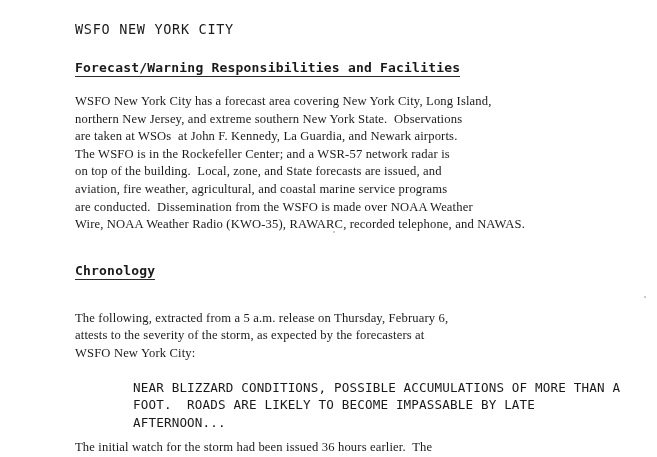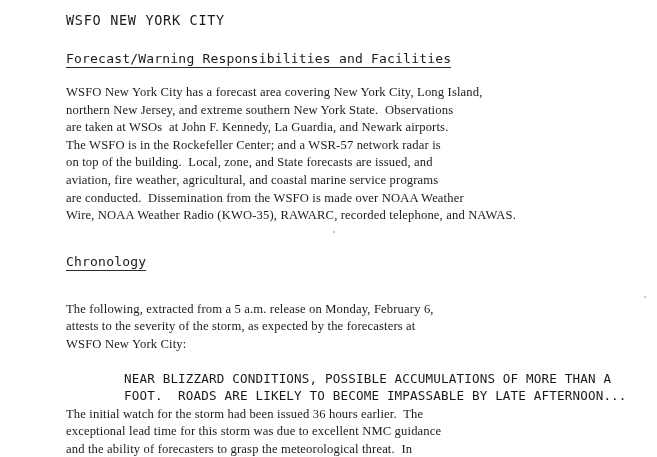--- a/index.html
+++ b/index.html
@@ -11,62 +11,62 @@
     width: 657px;
     height: 457px;
     overflow: hidden;
     font-family: "DejaVu Sans Mono", monospace;
     color: #1a1a1a;
   }
   .page {
     position: relative;
     width: 657px;
     height: 339px;
-    padding: 0;
+    padding: 9px;
     box-sizing: border-box;
   }
   .inner {
     padding: 12px 22px 0 66px;
   }
   .doc-title {
     font-size: 13.5px;
     letter-spacing: 0.7px;
     margin: 0 0 20px 0;
     font-weight: normal;
     white-space: pre;
   }
   .section-head {
     font-size: 13px;
     letter-spacing: 0.2px;
     display: inline-block;
     border-bottom: 1px solid #2a2a2a;
     padding-bottom: 1px;
     margin: 0;
-    font-weight: normal;
+    font-weight: bold;
     white-space: pre;
   }
   .section-head-wrap {
     margin-bottom: 16px;
   }
   .section-head-wrap.chrono {
     margin-top: 26px;
     margin-bottom: 30px;
   }
   .para {
     font-size: 12.6px;
     line-height: 17.6px;
     margin: 0 0 0 0;
     white-space: pre-wrap;
     letter-spacing: 0.15px;
     font-family: Liberation Serif, serif;
   }
   .quote {
     font-size: 12.6px;
     line-height: 17.6px;
-    margin: 16px 0 1px 0;
+    margin: 16px 0 8px 0;
     padding-left: 58px;
     white-space: pre-wrap;
     letter-spacing: 0.15px;
   }
   .speck {
     position: absolute;
     background: #b9b9b9;
     border-radius: 50%;
   }
 </style>
@@ -88,21 +88,21 @@
 The WSFO is in the Rockefeller Center; and a WSR-57 network radar is
 on top of the building.  Local, zone, and State forecasts are issued, and
 aviation, fire weather, agricultural, and coastal marine service programs
 are conducted.  Dissemination from the WSFO is made over NOAA Weather
 Wire, NOAA Weather Radio (KWO-35), RAWARC, recorded telephone, and NAWAS.</p>
 
     <div class="section-head-wrap chrono">
       <span class="section-head">Chronology</span>
     </div>
 
-    <p class="para">The following, extracted from a 5 a.m. release on Monday, February 6,
+    <p class="para">The following, extracted from a 5 a.m. release on Thursday, February 6,
 attests to the severity of the storm, as expected by the forecasters at
 WSFO New York City:</p>
 
     <p class="quote">NEAR BLIZZARD CONDITIONS, POSSIBLE ACCUMULATIONS OF MORE THAN A
 FOOT.  ROADS ARE LIKELY TO BECOME IMPASSABLE BY LATE AFTERNOON...</p>
 
     <p class="para">The initial watch for the storm had been issued 36 hours earlier.  The
 exceptional lead time for this storm was due to excellent NMC guidance
 and the ability of forecasters to grasp the meteorological threat.  In
 New York City, the first alert was passed to the Department of Sanitation</p>

